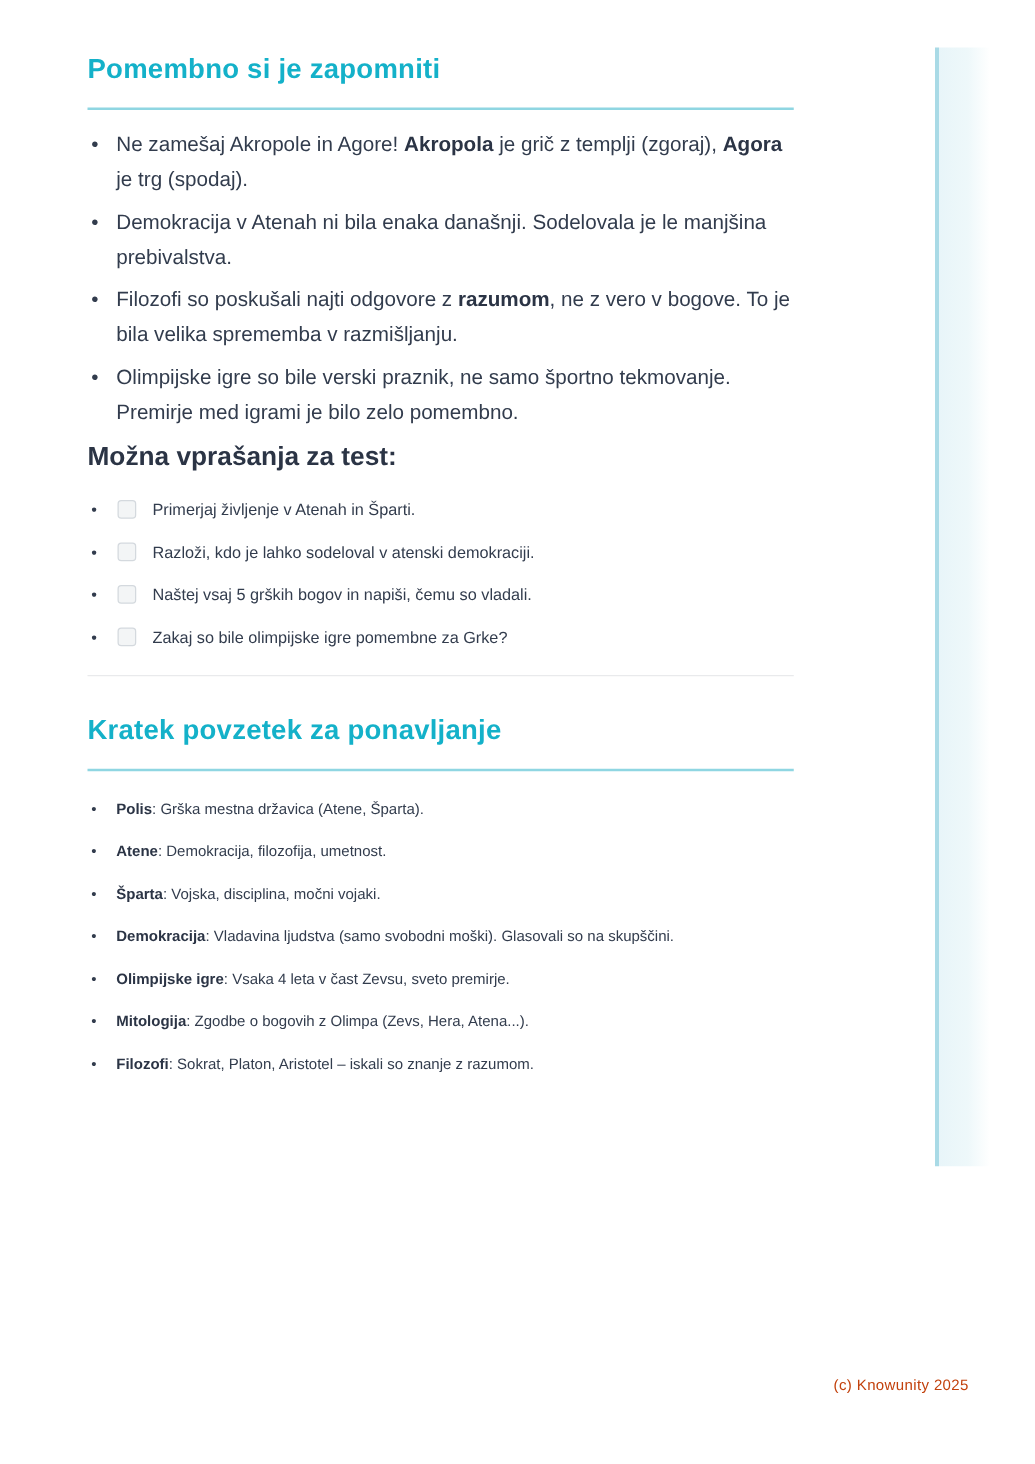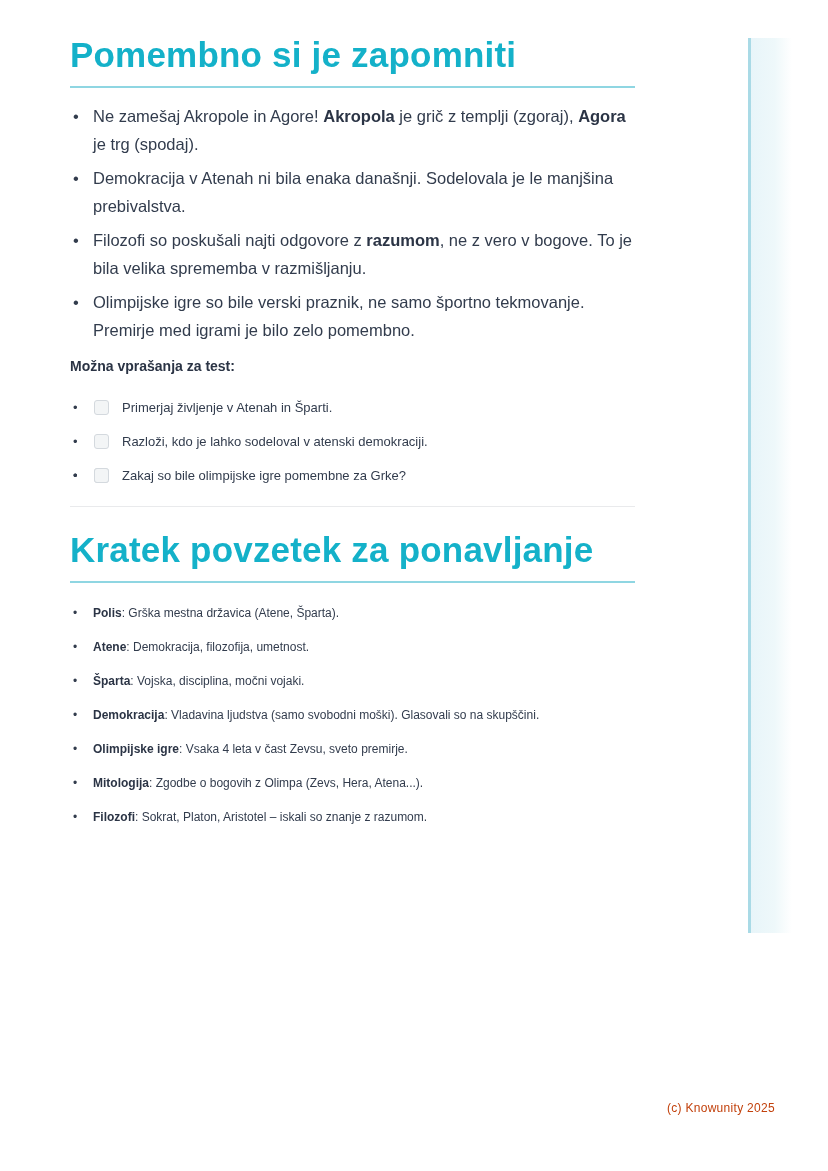--- a/index.html
+++ b/index.html
@@ -3,32 +3,32 @@
 <meta charset="utf-8">
 <style>
   html,body { margin:0; padding:0; background:#ffffff; }
   .page {
     position:relative; width:828px; height:1171px; background:#ffffff;
     font-family:"Liberation Sans", sans-serif; color:#323c4d; overflow:hidden;
   }
   .content { position:absolute; left:70px; top:38px; width:565px; }
 
   .section-title {
-    margin:0; font-size:35px; line-height:34px; font-weight:800;
+    margin:0; font-size:22px; line-height:34px; font-weight:800;
     color:#14b1c9; letter-spacing:0.2px;
   }
   .rule { height:2px; background:#8fd6e2; margin-top:14px; }
 
   ul.notes { list-style:none; margin:14px 0 0 0; padding:0;
     font-size:16.5px; line-height:28px; }
   ul.notes > li { position:relative; padding-left:23px; margin-bottom:6px; }
   ul.notes > li::before { content:"\2022"; position:absolute; left:3px; top:0; color:#323c4d; }
   ul.notes b { font-weight:700; color:#2b3445; }
 
-  .subheading { margin:8px 0 0 0; font-size:14px; line-height:28px; font-weight:700; color:#2b3445; }
+  .subheading { margin:8px 0 0 0; font-size:21px; line-height:28px; font-weight:700; color:#2b3445; }
 
   ul.checklist { list-style:none; margin:14px 0 0 0; padding:0;
     font-size:13px; line-height:28px; }
   ul.checklist > li { position:relative; padding-left:52px; margin-bottom:6px; }
   ul.checklist > li::before { content:"\2022"; position:absolute; left:3px; top:0; color:#323c4d; }
   .checkbox {
     position:absolute; left:24px; top:6px; width:13px; height:13px;
     border:1.5px solid #d4d9de; border-radius:3px; background:#f3f5f6;
   }
 
@@ -69,21 +69,21 @@
           <li><span>Demokracija v Atenah ni bila enaka današnji. Sodelovala je le manjšina prebivalstva.</span></li>
           <li><span>Filozofi so poskušali najti odgovore z </span><b>razumom</b><span>, ne z vero v bogove. To je bila velika sprememba v razmišljanju.</span></li>
           <li><span>Olimpijske igre so bile verski praznik, ne samo športno tekmovanje. Premirje med igrami je bilo zelo pomembno.</span></li>
         </ul>
 
       <p class="subheading">Možna vprašanja za test:</p>
 
       <ul class="checklist">
           <li><span class="checkbox"></span><span>Primerjaj življenje v Atenah in Šparti.</span></li>
           <li><span class="checkbox"></span><span>Razloži, kdo je lahko sodeloval v atenski demokraciji.</span></li>
-          <li><span class="checkbox"></span></li>
+          <li><span class="checkbox"></span><span>Naštej vsaj 5 grških bogov in napiši, čemu so vladali.</span></li>
           <li><span class="checkbox"></span><span>Zakaj so bile olimpijske igre pomembne za Grke?</span></li>
         </ul>
     </section>
 
     <hr class="divider">
 
     <section>
       <h1 class="section-title second-title">Kratek povzetek za ponavljanje</h1>
       <div class="rule"></div>
 

